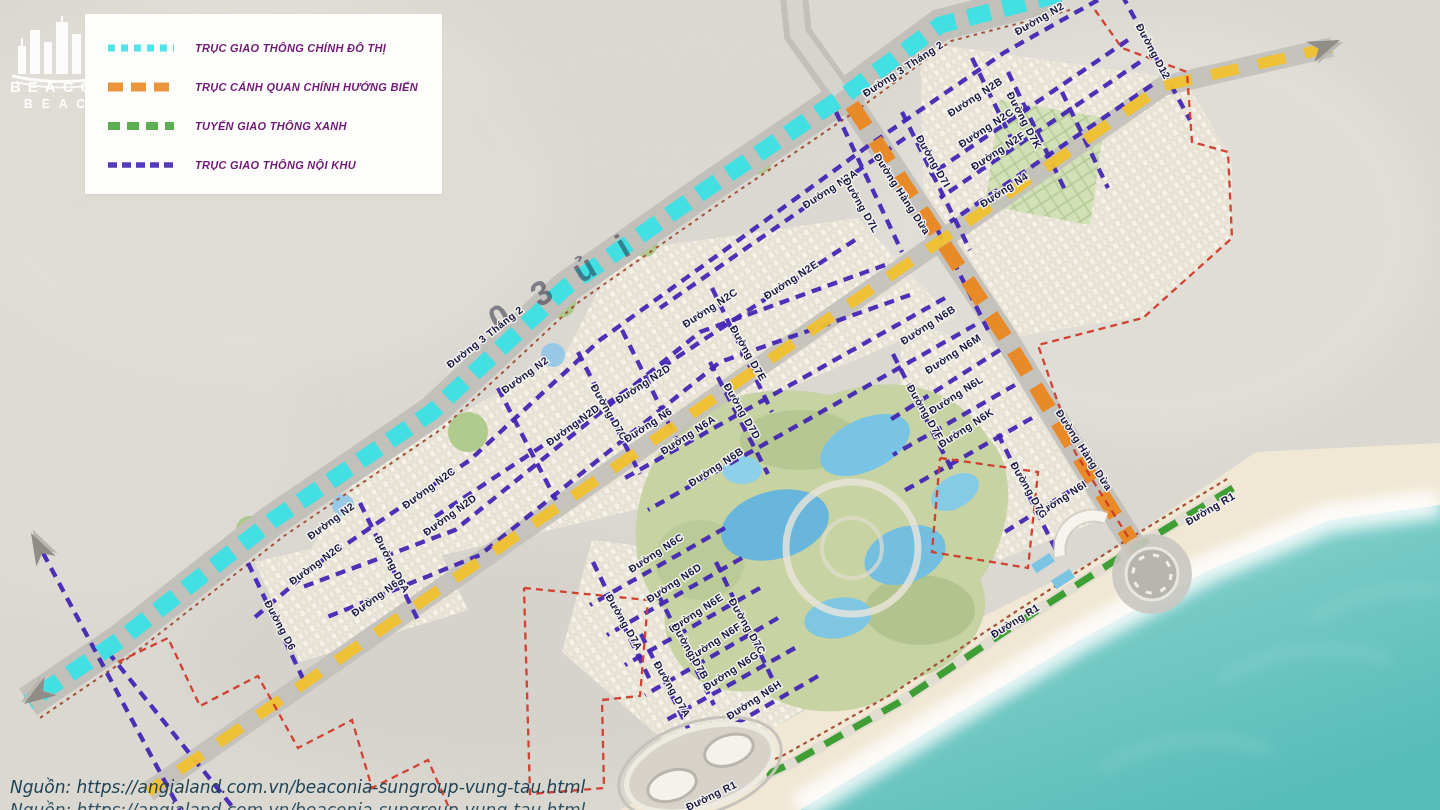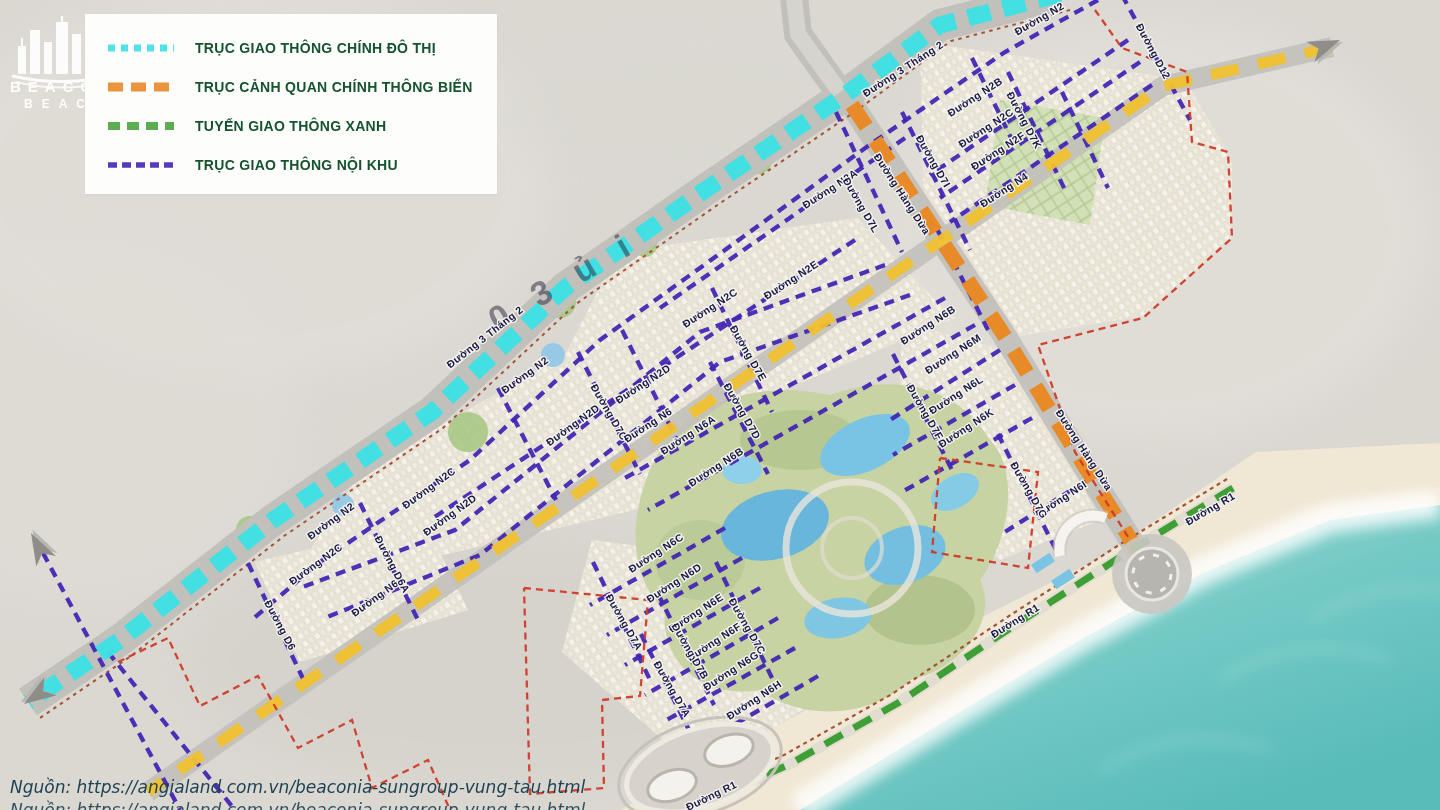--- a/index.html
+++ b/index.html
@@ -3,21 +3,21 @@
 <meta charset="utf-8">
 <style>
   html,body{margin:0;padding:0;background:#9a9archive;}
   body{margin:0;background:#8f8d89;}
   .stage{position:relative;width:1440px;height:810px;overflow:hidden;background:#dbd8d2;
          font-family:"Liberation Sans",sans-serif;}
   #map{position:absolute;left:0;top:0;}
   .legend{position:absolute;left:85px;top:14px;z-index:10;background:#fdfdfc;
           padding:14px 24px 10px 20px;box-shadow:0 1px 2px rgba(0,0,0,.06);}
   .legend-row{display:flex;align-items:center;gap:18px;height:39px;}
-  .legend-label{font-weight:bold;font-size:14px;color:#14532d;letter-spacing:.3px;white-space:nowrap;}
+  .legend-label{font-weight:bold;font-size:11px;color:#701a75;letter-spacing:.3px;white-space:nowrap;font-style:italic;}
   .watermark{position:absolute;left:6px;top:16px;z-index:5;color:#fff;}
   .wm-text{position:absolute;left:4px;top:62px;width:230px;opacity:.95;}
   .wm-line1{font-size:15px;font-weight:bold;letter-spacing:7px;white-space:nowrap;}
   .wm-line2{font-size:12px;font-weight:bold;letter-spacing:9px;white-space:nowrap;margin-top:2px;margin-left:14px;}
   .source{position:absolute;left:10px;top:776px;z-index:10;font-style:italic;
           font-family:"DejaVu Sans",sans-serif;font-size:17px;color:#1d4254;line-height:23px;}
   .source .l2{opacity:.9;}
 </style>
 </head>
 <body>
@@ -258,21 +258,21 @@
       <div class="legend-row">
         <svg width="72" height="14">
           <line x1="3" y1="7" x2="69" y2="7" stroke="#3ee0e4" stroke-width="7" stroke-dasharray="7 6" opacity="0.9"></line>
         </svg>
         <span class="legend-label">TRỤC GIAO THÔNG CHÍNH ĐÔ THỊ</span>
       </div>
       <div class="legend-row">
         <svg width="72" height="14">
           <line x1="3" y1="7" x2="69" y2="7" stroke="#e98a28" stroke-width="9" stroke-dasharray="15 8" opacity="0.9"></line>
         </svg>
-        <span class="legend-label">TRỤC CẢNH QUAN CHÍNH THÔNG BIỂN</span>
+        <span class="legend-label">TRỤC CẢNH QUAN CHÍNH HƯỚNG BIỂN</span>
       </div>
       <div class="legend-row">
         <svg width="72" height="14">
           <line x1="3" y1="7" x2="69" y2="7" stroke="#4ca63e" stroke-width="8" stroke-dasharray="12 7" opacity="0.9"></line>
         </svg>
         <span class="legend-label">TUYẾN GIAO THÔNG XANH</span>
       </div>
       <div class="legend-row">
         <svg width="72" height="14">
           <line x1="3" y1="7" x2="69" y2="7" stroke="#4326b4" stroke-width="5.5" stroke-dasharray="9 5" opacity="0.9"></line>

